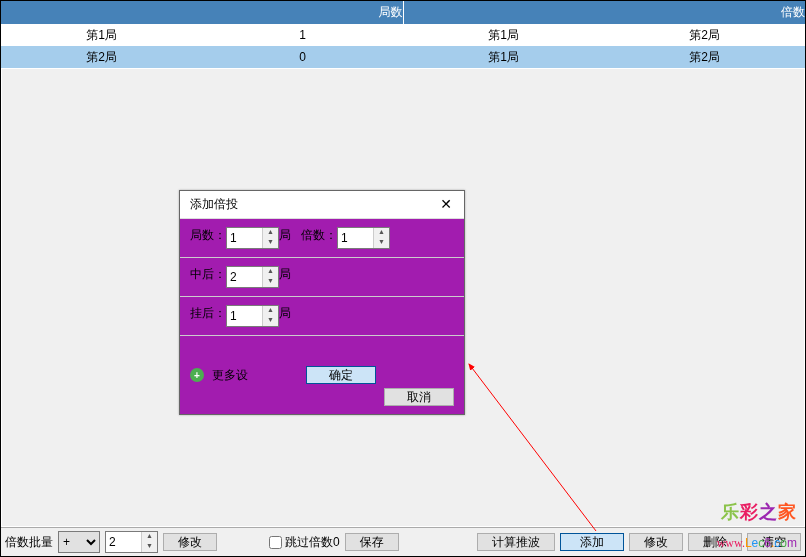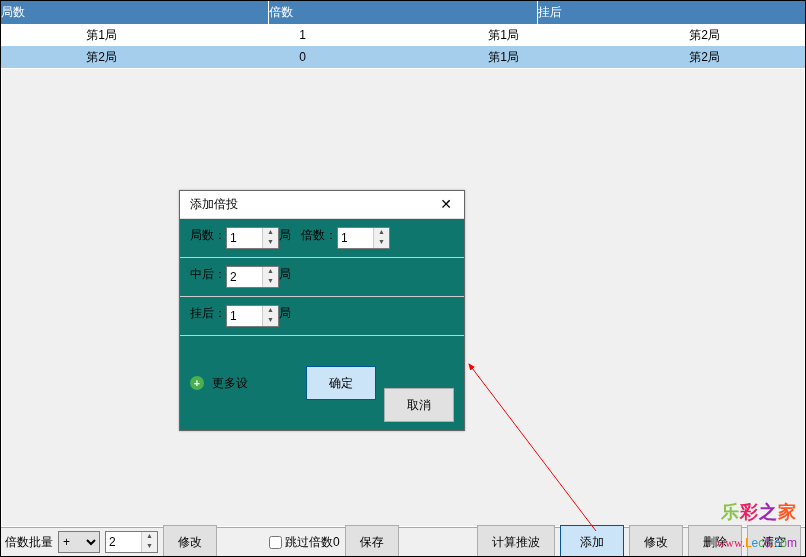--- a/index.html
+++ b/index.html
@@ -1,56 +1,55 @@
 <!DOCTYPE html>
 <html><head>
 <meta charset="utf-8">
 <style>
 * { box-sizing: border-box; margin: 0; padding: 0; }
 body { font-family: "Microsoft YaHei", sans-serif; font-size: 12px; width: 806px; height: 557px; overflow: hidden; background: #fff; position: relative; border: 1px solid #000; }
 .table-area { width: 100%; }
 .table-header { display: flex; background: #4682B8; color: #fff; height: 23px; }
-.table-header > div { flex: 1; text-align: left; line-height: 23px; border-right: 1px solid #fff; }
+.table-header > div { flex: 1; text-align: right; line-height: 23px; border-right: 1px solid #fff; }
 .table-header > div:last-child { border-right: none; }
 .table-row { display: flex; height: 22px; justify-content: space-between; }
 .table-row > div { flex: 1; text-align: center; line-height: 22px; }
 .row-white { background: #fff; }
 .row-blue { background: #A5CDEC; }
 .grid-area { position: absolute; top: 68px; left: 1px; right: 1px; bottom: 30px; background: #F0F0F0; }
 .bottom-bar { position: absolute; bottom: 0; left: 0; right: 0; height: 29px; background: #F0F0F0; border-top: 1px solid #aaa; display: flex; align-items: center; padding: 0 4px; gap: 5px; }
-.btn { background: #E1E1E1; border: 1px solid #ADADAD; height: 34px; padding: 0 14px; font-size: 12px; cursor: pointer; }
+.btn { background: #E1E1E1; border: 1px solid #ADADAD; height: 18px; padding: 0 14px; font-size: 12px; cursor: pointer; }
 .btn-blue { background: #CCE4F7; border: 1px solid #005499; }
 .spinner { display: inline-flex; align-items: center; border: 1px solid #7A7A7A; height: 22px; background: #fff; }
 .spinner input { border: none; width: 35px; text-align: left; padding-left: 3px; height: 20px; font-size: 12px; outline: none; }
 .spinner-btns { display: flex; flex-direction: column; width: 16px; }
 .spinner-btns span { height: 10px; line-height: 8px; text-align: center; border-left: 1px solid #ccc; font-size: 7px; cursor: pointer; background: #F0F0F0; color: #555; }
 select.combo { height: 22px; border: 1px solid #7A7A7A; background: #E1E1E1; font-size: 12px; width: 42px; }
 .checkbox-lbl { display: flex; align-items: center; gap: 3px; margin-left: 47px; }
-.dialog { position: absolute; left: 178px; top: 189px; width: 286px; background: #0f766e; border: 1px solid #666; box-shadow: 0 0 2px rgba(0,0,0,.3); z-index: 10; }
+.dialog { position: absolute; left: 178px; top: 189px; width: 286px; background: #a21caf; border: 1px solid #666; box-shadow: 0 0 2px rgba(0,0,0,.3); z-index: 10; }
 .dialog-title { display: flex; justify-content: space-between; align-items: center; height: 28px; padding: 0 6px 0 10px; border-bottom: 1px solid #ddd; background: #fff; }
 .dialog-close { width: 24px; height: 20px; text-align: center; font-size: 14px; line-height: 18px; cursor: pointer; }
 .dialog-body { padding: 0; }
 .dialog-row { border-bottom: 1px solid #ccc; padding: 8px 10px; display: flex; align-items: flex-start; }
 .dialog-footer { padding: 8px 10px; display: flex; align-items: center; gap: 8px; }
 .plus-icon { width: 14px; height: 14px; border-radius: 50%; background: #4CAF50; color: #fff; display: inline-flex; align-items: center; justify-content: center; font-size: 10px; font-weight: bold; }
 .arrow-svg { position: absolute; pointer-events: none; z-index: 5; }
 .watermark { position: absolute; right: 8px; bottom: 32px; font-weight: bold; font-size: 18px; letter-spacing: 1px; z-index: 3; }
 .watermark span:nth-child(1){color:#8BC34A;} .watermark span:nth-child(2){color:#E91E63;} .watermark span:nth-child(3){color:#9C27B0;} .watermark span:nth-child(4){color:#FF5722;}
 .watermark2 { position: absolute; right: 8px; bottom: 5px; font-size: 12px; z-index: 20; }
 .watermark2 .w{color:#E91E63;font-family:Liberation Serif, serif;} .watermark2 .l1{color:#FF9800;} .watermark2 .l2{color:#2196F3;} .watermark2 .l3{color:#4CAF50;} .watermark2 .l4{color:#9C27B0;}
 label { font-size: 12px; }
 </style>
 </head>
 <body>
 
 <div class="table-area">
   <div class="table-header">
     <div>局数</div>
     <div>倍数</div>
-    <div>挂后</div>
   </div>
   <div class="table-row row-white">
     <div>第1局</div>
     <div>1</div>
     <div>第1局</div>
     <div>第2局</div>
   </div>
   <div class="table-row row-blue">
     <div>第2局</div>
     <div>0</div>

